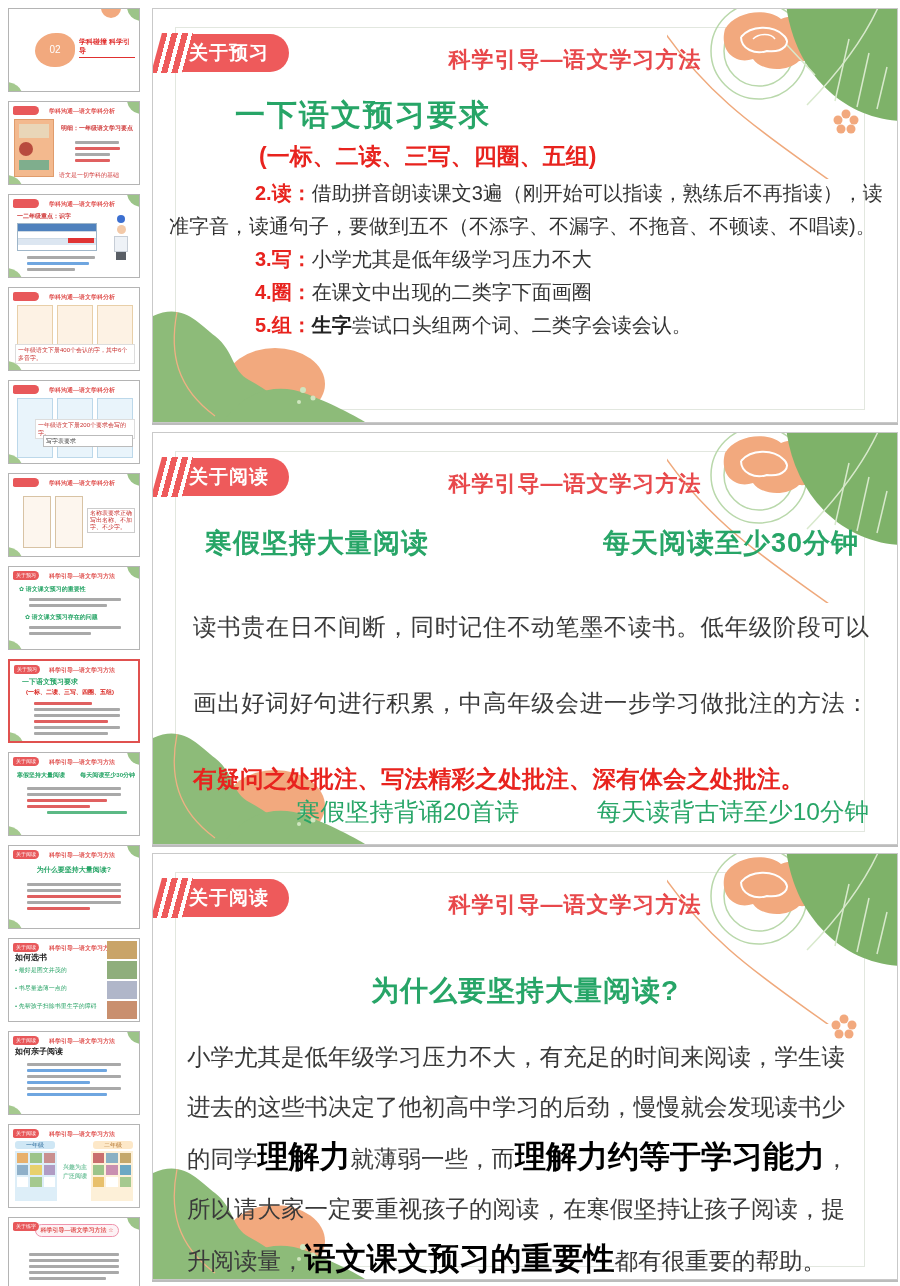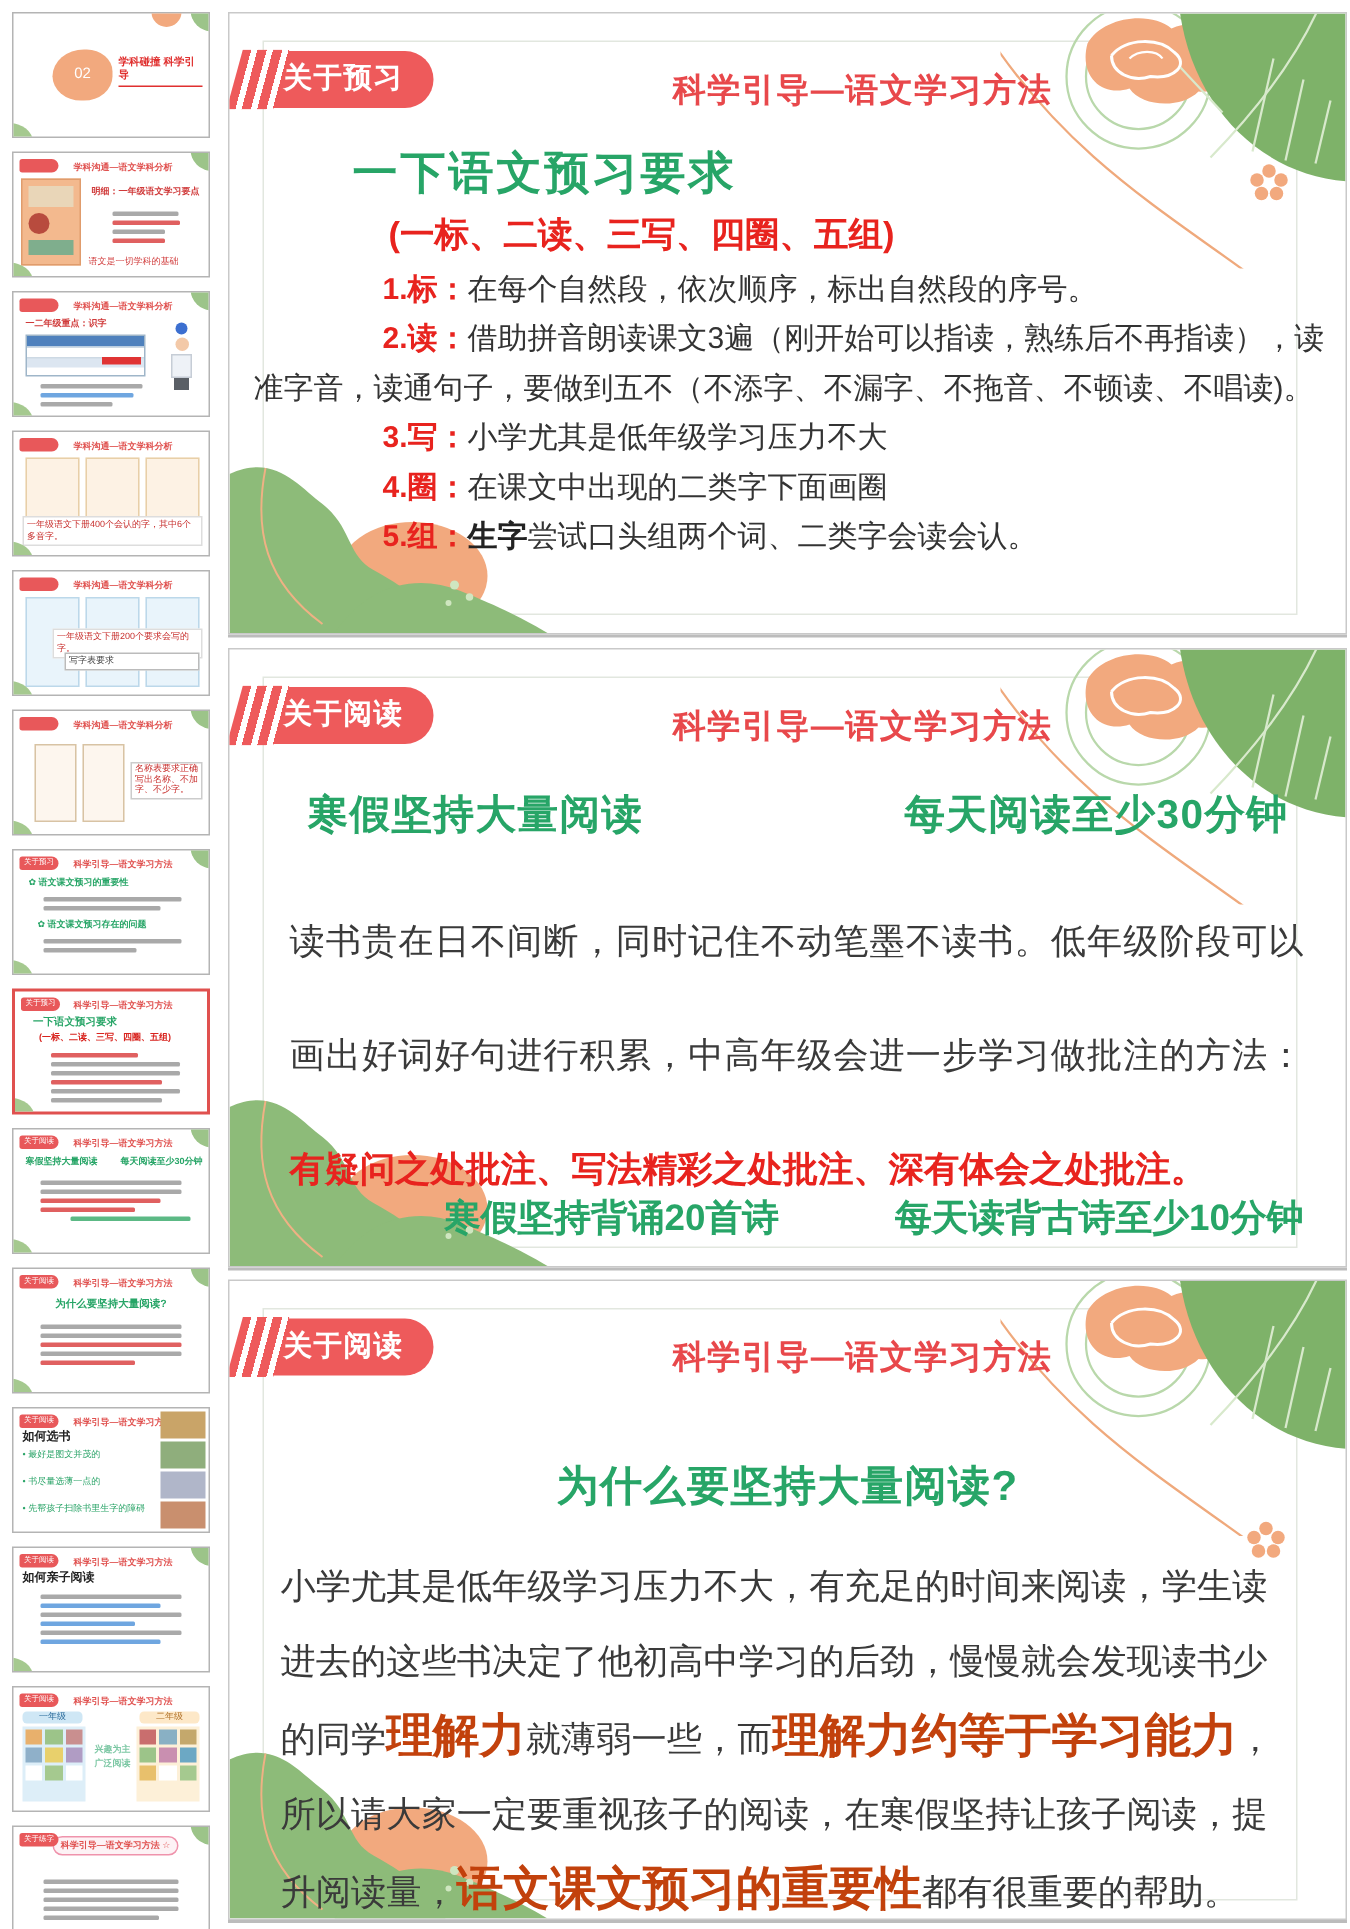--- a/index.html
+++ b/index.html
@@ -48,27 +48,27 @@
   .items p{margin:0;text-indent:86px;}
   .lbl{color:#e8231e;font-weight:700;}
   .lead{font-weight:700;color:#222;}
 
   .hrow{position:absolute;top:92px;left:52px;right:38px;display:flex;justify-content:space-between;
         font-size:27px;font-weight:800;color:#27a567;letter-spacing:1px;z-index:3;}
   .body2{position:absolute;top:156px;left:40px;right:28px;font-size:23.5px;line-height:76px;
          color:#3a3a3a;z-index:3;text-align:justify;}
   .red{color:#e8231e;font-weight:700;}
   .frow{position:absolute;top:362px;left:143px;right:28px;display:flex;justify-content:space-between;
-        font-size:24.5px;font-weight:700;color:#27a567;z-index:3;}
+        font-size:24.5px;font-weight:400;color:#27a567;z-index:3;}
 
   .h3g{position:absolute;top:118px;left:0;right:0;text-align:center;font-size:28px;font-weight:800;
        color:#27a567;letter-spacing:1px;z-index:3;}
   .body3{position:absolute;top:178px;left:34px;right:30px;font-size:23.5px;line-height:50px;
          color:#3a3a3a;z-index:3;}
-  .bigred{font-size:31px;color:#c2410c;font-weight:700;}
+  .bigred{font-size:31px;color:#000000;font-weight:700;}
 
   .decoTR{position:absolute;top:0;right:0;z-index:1;}
   .decoBL{position:absolute;bottom:0;left:0;z-index:1;}
   .flower{position:absolute;z-index:2;}
 </style>
 </head>
 <body>
 
 <div class="sidebar">
 
@@ -349,21 +349,20 @@
     <div class="badge">
       <span class="stripes"></span>
       <span class="pill">关于预习</span>
     </div>
     <div class="stitle">科学引导—语文学习方法</div>
 
     <div class="h1g">一下语文预习要求</div>
     <div class="sub1">(一标、二读、三写、四圈、五组)</div>
 
     <div class="items">
-      <p><b class="lbl">1.标：</b><span>在每个自然段，依次顺序，标出自然段的序号。</span></p>
       <p><b class="lbl">2.读：</b><span>借助拼音朗读课文3遍（刚开始可以指读，熟练后不再指读），读准字音，读通句子，要做到五不（不添字、不漏字、不拖音、不顿读、不唱读)。</span></p>
       <p><b class="lbl">3.写：</b><span>小学尤其是低年级学习压力不大</span></p>
       <p><b class="lbl">4.圈：</b><span>在课文中出现的二类字下面画圈</span></p>
       <p><b class="lbl">5.组：</b><span class="lead">生字</span><span>尝试口头组两个词、二类字会读会认。</span></p>
     </div>
   </div>
 
   <div class="slide s2">
     <div class="card"></div>
 

